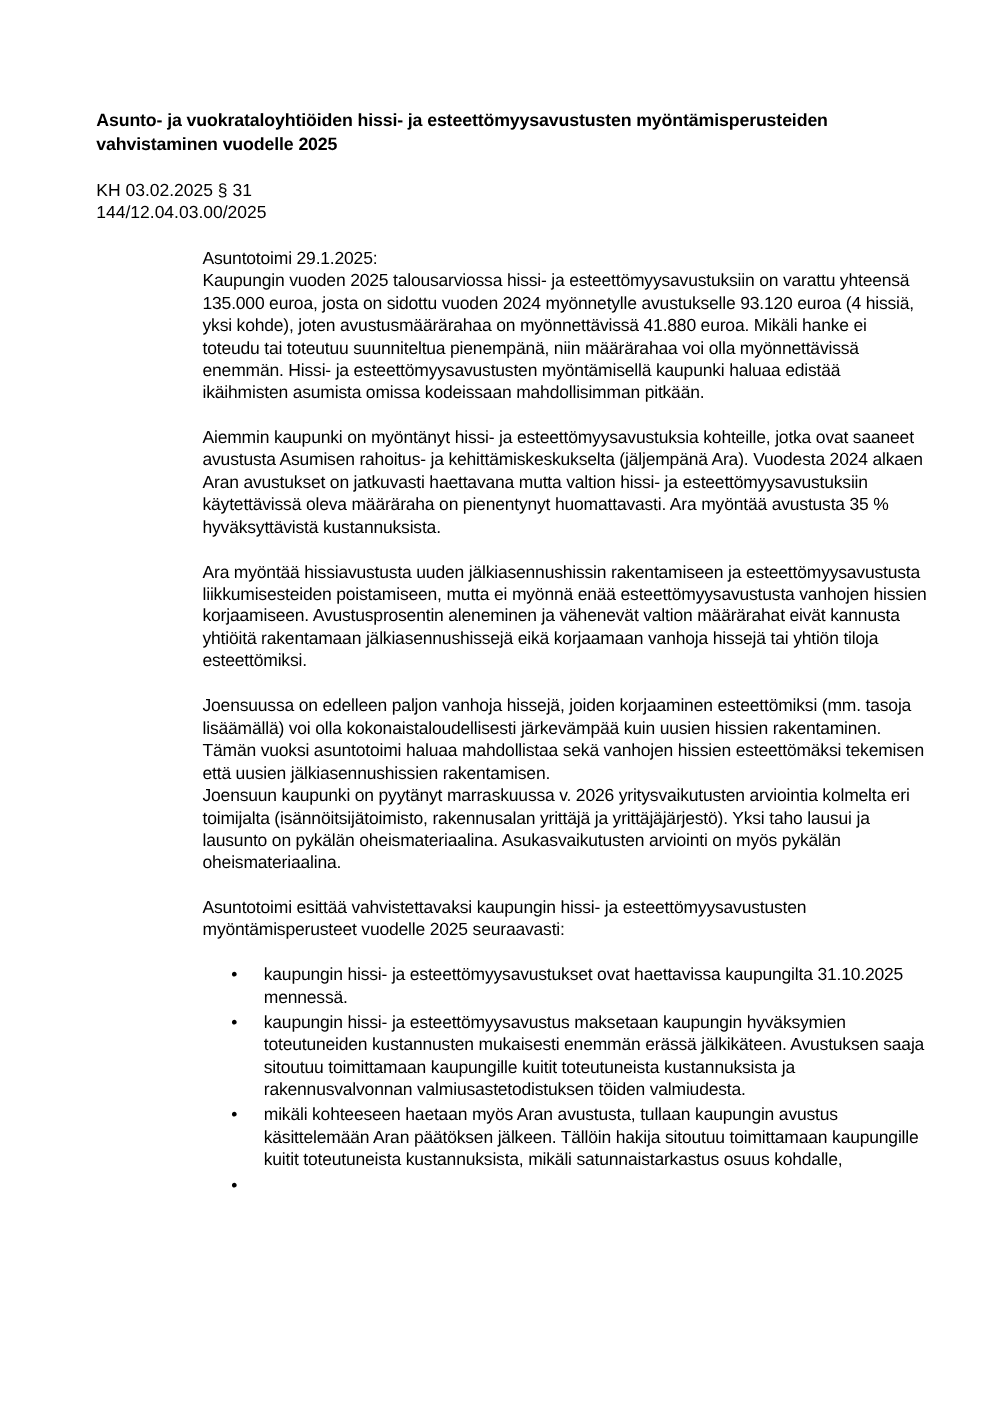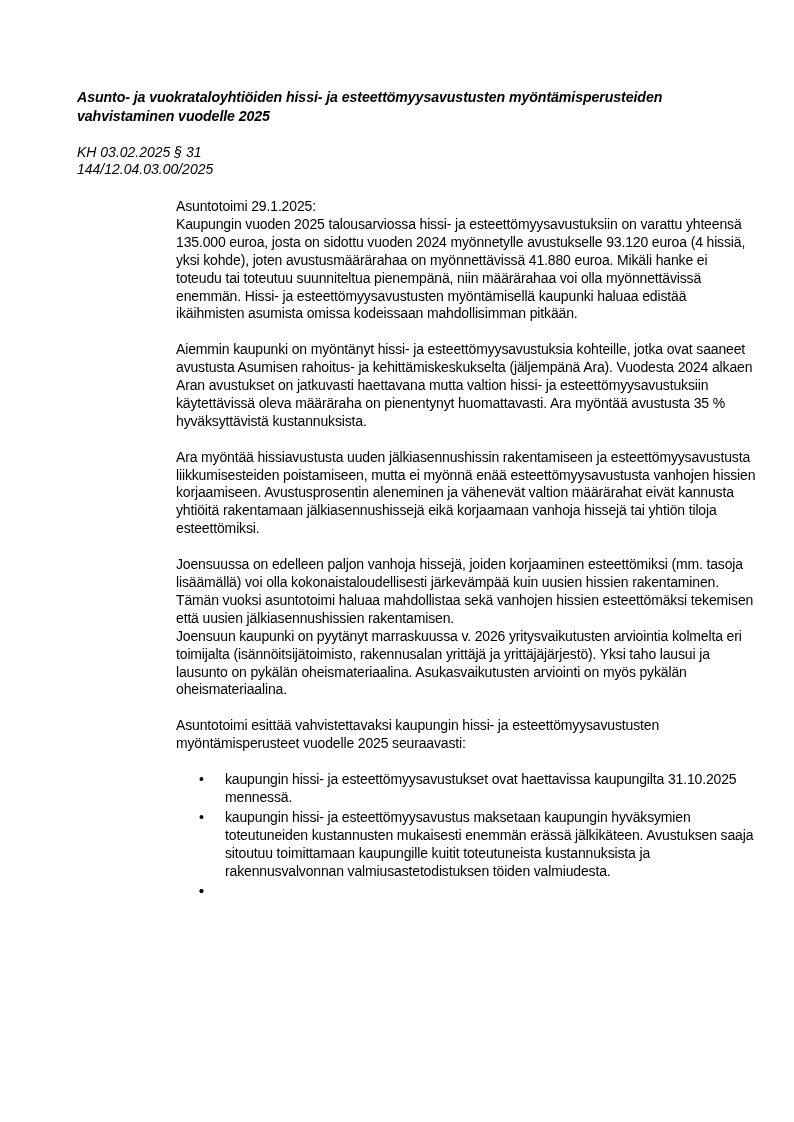--- a/index.html
+++ b/index.html
@@ -1,23 +1,23 @@
 <!DOCTYPE html>
 <html><head>
 <meta charset="utf-8">
 <style>
   html, body { margin: 0; padding: 0; background: #ffffff; }
   body { width: 794px; height: 1122px; position: relative; overflow: hidden;
          font-family: "Liberation Sans", sans-serif; color: #000; }
   .page { position: absolute; left: 0; top: 0; width: 794px; height: 1122px; background: #fff; }
   .title { position: absolute; left: 77px; top: 88px; width: 660px;
-           font-weight: bold; font-size: 14.2px; line-height: 19px; letter-spacing: -0.1px; margin: 0; font-style: italic; }
-  .meta { position: absolute; left: 77px; top: 144px; font-size: 14px; line-height: 17px; font-style: italic; }
+           font-weight: bold; font-size: 14.2px; line-height: 19px; letter-spacing: -0.1px; margin: 0; }
+  .meta { position: absolute; left: 77px; top: 144px; font-size: 14px; line-height: 17px; }
   .meta div { margin: 0; }
-  .body { position: absolute; left: 176px; top: 198px; width: 580px;
+  .body { position: absolute; left: 162px; top: 198px; width: 580px;
           font-size: 14px; line-height: 17.9px; letter-spacing: -0.15px; }
   .body p { margin: 0 0 17.9px 0; }
   .body p .line { display: block; }
   ul.bullets { list-style: none; margin: 0; padding: 0; }
   ul.bullets li { position: relative; padding-left: 49px; margin-bottom: 2.5px; }
   ul.bullets li .bullet { position: absolute; left: 23px; top: 0; font-size: 14px; }
 </style>
 </head>
 <body>
 
@@ -52,19 +52,20 @@
       <li>
         <span class="bullet">•</span>
         <span>kaupungin hissi- ja esteettömyysavustukset ovat haettavissa kaupungilta 31.10.2025 mennessä.</span>
       </li>
       <li>
         <span class="bullet">•</span>
         <span>kaupungin hissi- ja esteettömyysavustus maksetaan kaupungin hyväksymien toteutuneiden kustannusten mukaisesti enemmän erässä jälkikäteen. Avustuksen saaja sitoutuu toimittamaan kaupungille kuitit toteutuneista kustannuksista ja rakennusvalvonnan valmiusastetodistuksen töiden valmiudesta.</span>
       </li>
       <li>
         <span class="bullet">•</span>
+        <span>mikäli kohteeseen haetaan myös Aran avustusta, tullaan kaupungin avustus käsittelemään Aran päätöksen jälkeen. Tällöin hakija sitoutuu toimittamaan kaupungille kuitit toteutuneista kustannuksista, mikäli satunnaistarkastus osuus kohdalle,</span>
       </li>
       <li>
         <span class="bullet">•</span>
       </li>
     </ul>
   </div>
 </div>
 
 </body></html>

